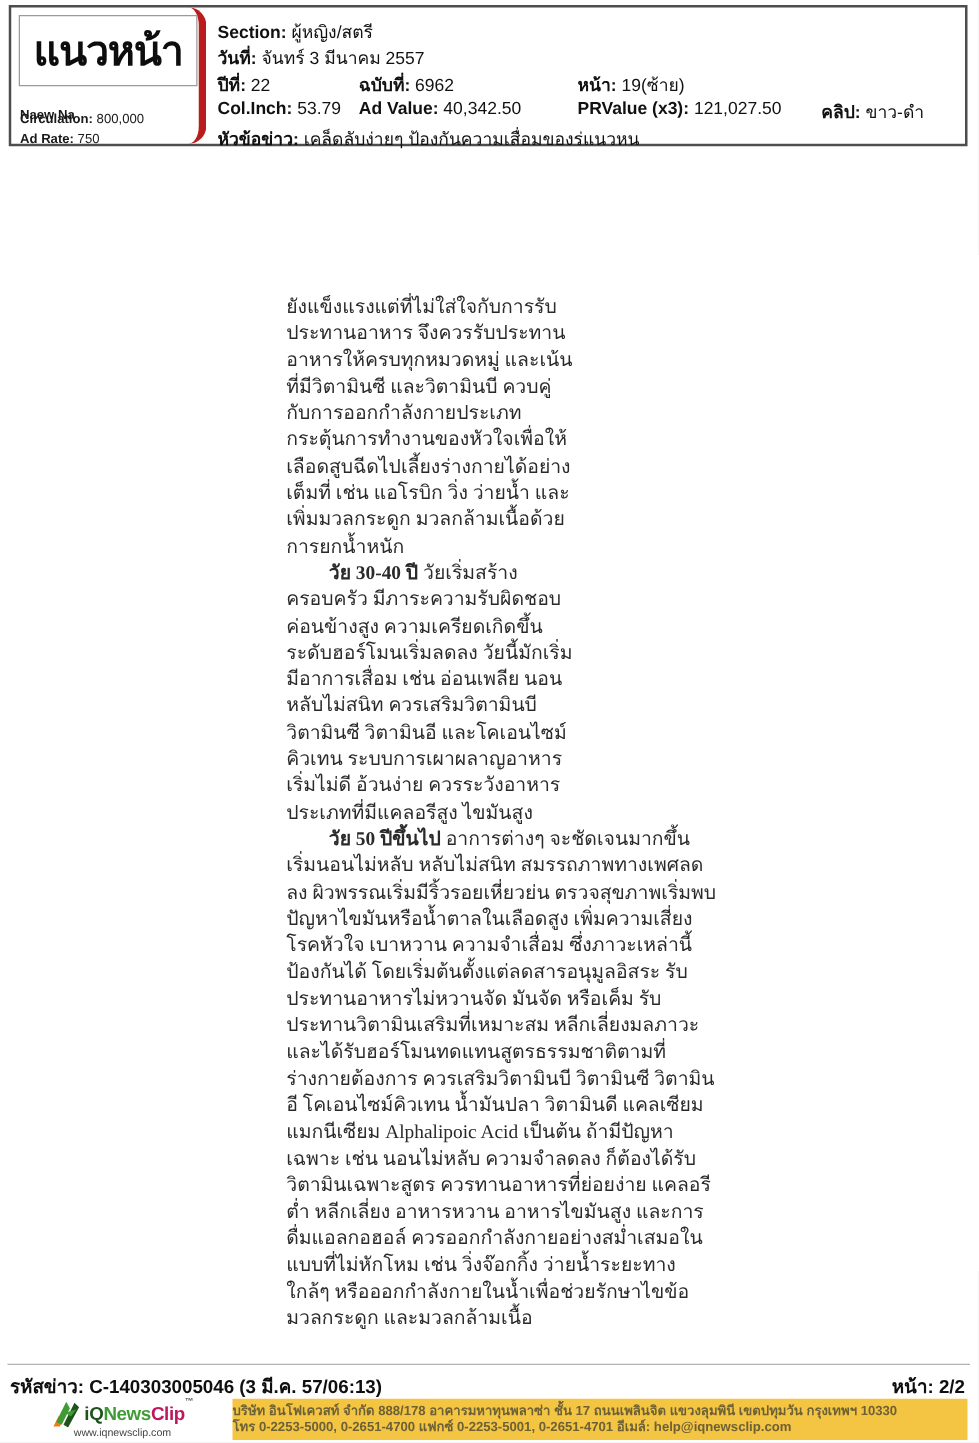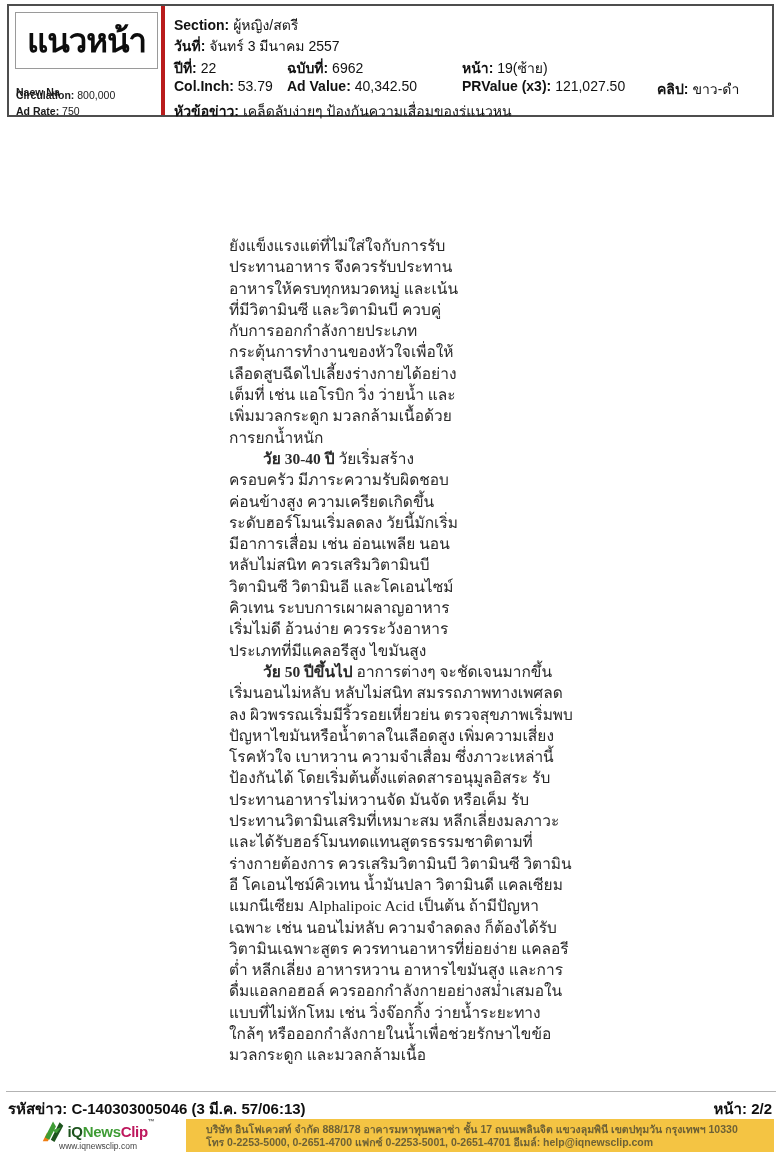--- a/index.html
+++ b/index.html
@@ -7,21 +7,21 @@
   .page {
     position:relative; width:783px; height:1154px; background:#ffffff;
     font-family:"Liberation Sans", sans-serif; color:#111; overflow:hidden;
     margin:0 auto;
   }
   
   .clip-header {
     position:absolute; left:7px; top:4px; width:767px; height:113px;
     border:2px solid #4d4d4d; display:flex; background:#fff;
   }
-  .hdr-left { width:156px; border-right:4px solid #b91c1c; position:relative; }
+  .hdr-left { width:156px; border-right:6px solid #b91c1c; position:relative;border-radius:14px; }
   .np-logo-box {
     position:absolute; left:6px; top:6px; width:143px; height:57px;
     border:1px solid #9a9a9a; display:flex; align-items:center; justify-content:center;
   }
   .np-logo-text { font-size:33px; font-weight:bold; letter-spacing:-1px; color:#0d0d0d; }
   .np-meta { position:absolute; left:7px; font-size:10.5px; color:#1a1a1a; white-space:nowrap; }
   .np-meta b { font-weight:bold; }
   .m1 { top:67px;margin-top:13px; } .m2 { top:83px; } .m3 { top:99px; }
   .hdr-right { flex:1; position:relative; font-size:14px; }
   .hdr-row { position:absolute; left:9px; right:4px; white-space:nowrap; }
@@ -55,21 +55,21 @@
   .logo-line { display:flex; align-items:center; }
   .logo-icon { width:24px; height:22px; margin-right:2px; }
   .logo-text { font-size:15px; font-weight:bold; letter-spacing:-0.3px; }
   .lg-iq { color:#1d531d; }
   .lg-news { color:#3f9c35; }
   .lg-clip { color:#be185d;text-align:center; }
   .lg-tm { font-size:7px; color:#555; vertical-align:top; position:relative; top:-5px; }
   .logo-site { font-size:8.5px; color:#444; margin-top:-1px; }
   .yellow-box {
     flex:1; background:#f4c443; display:flex; flex-direction:column; justify-content:center;
-    padding:2px 20px; font-size:10.5px; line-height:13px; font-weight:bold; color:#6d6136;
+    padding:2px 0; font-size:10.5px; line-height:13px; font-weight:bold; color:#6d6136;
     white-space:nowrap; overflow:hidden;
   }
 </style>
 </head>
 <body>
 
 <div class="page">
 
   <div class="clip-header">
     <div class="hdr-left">

